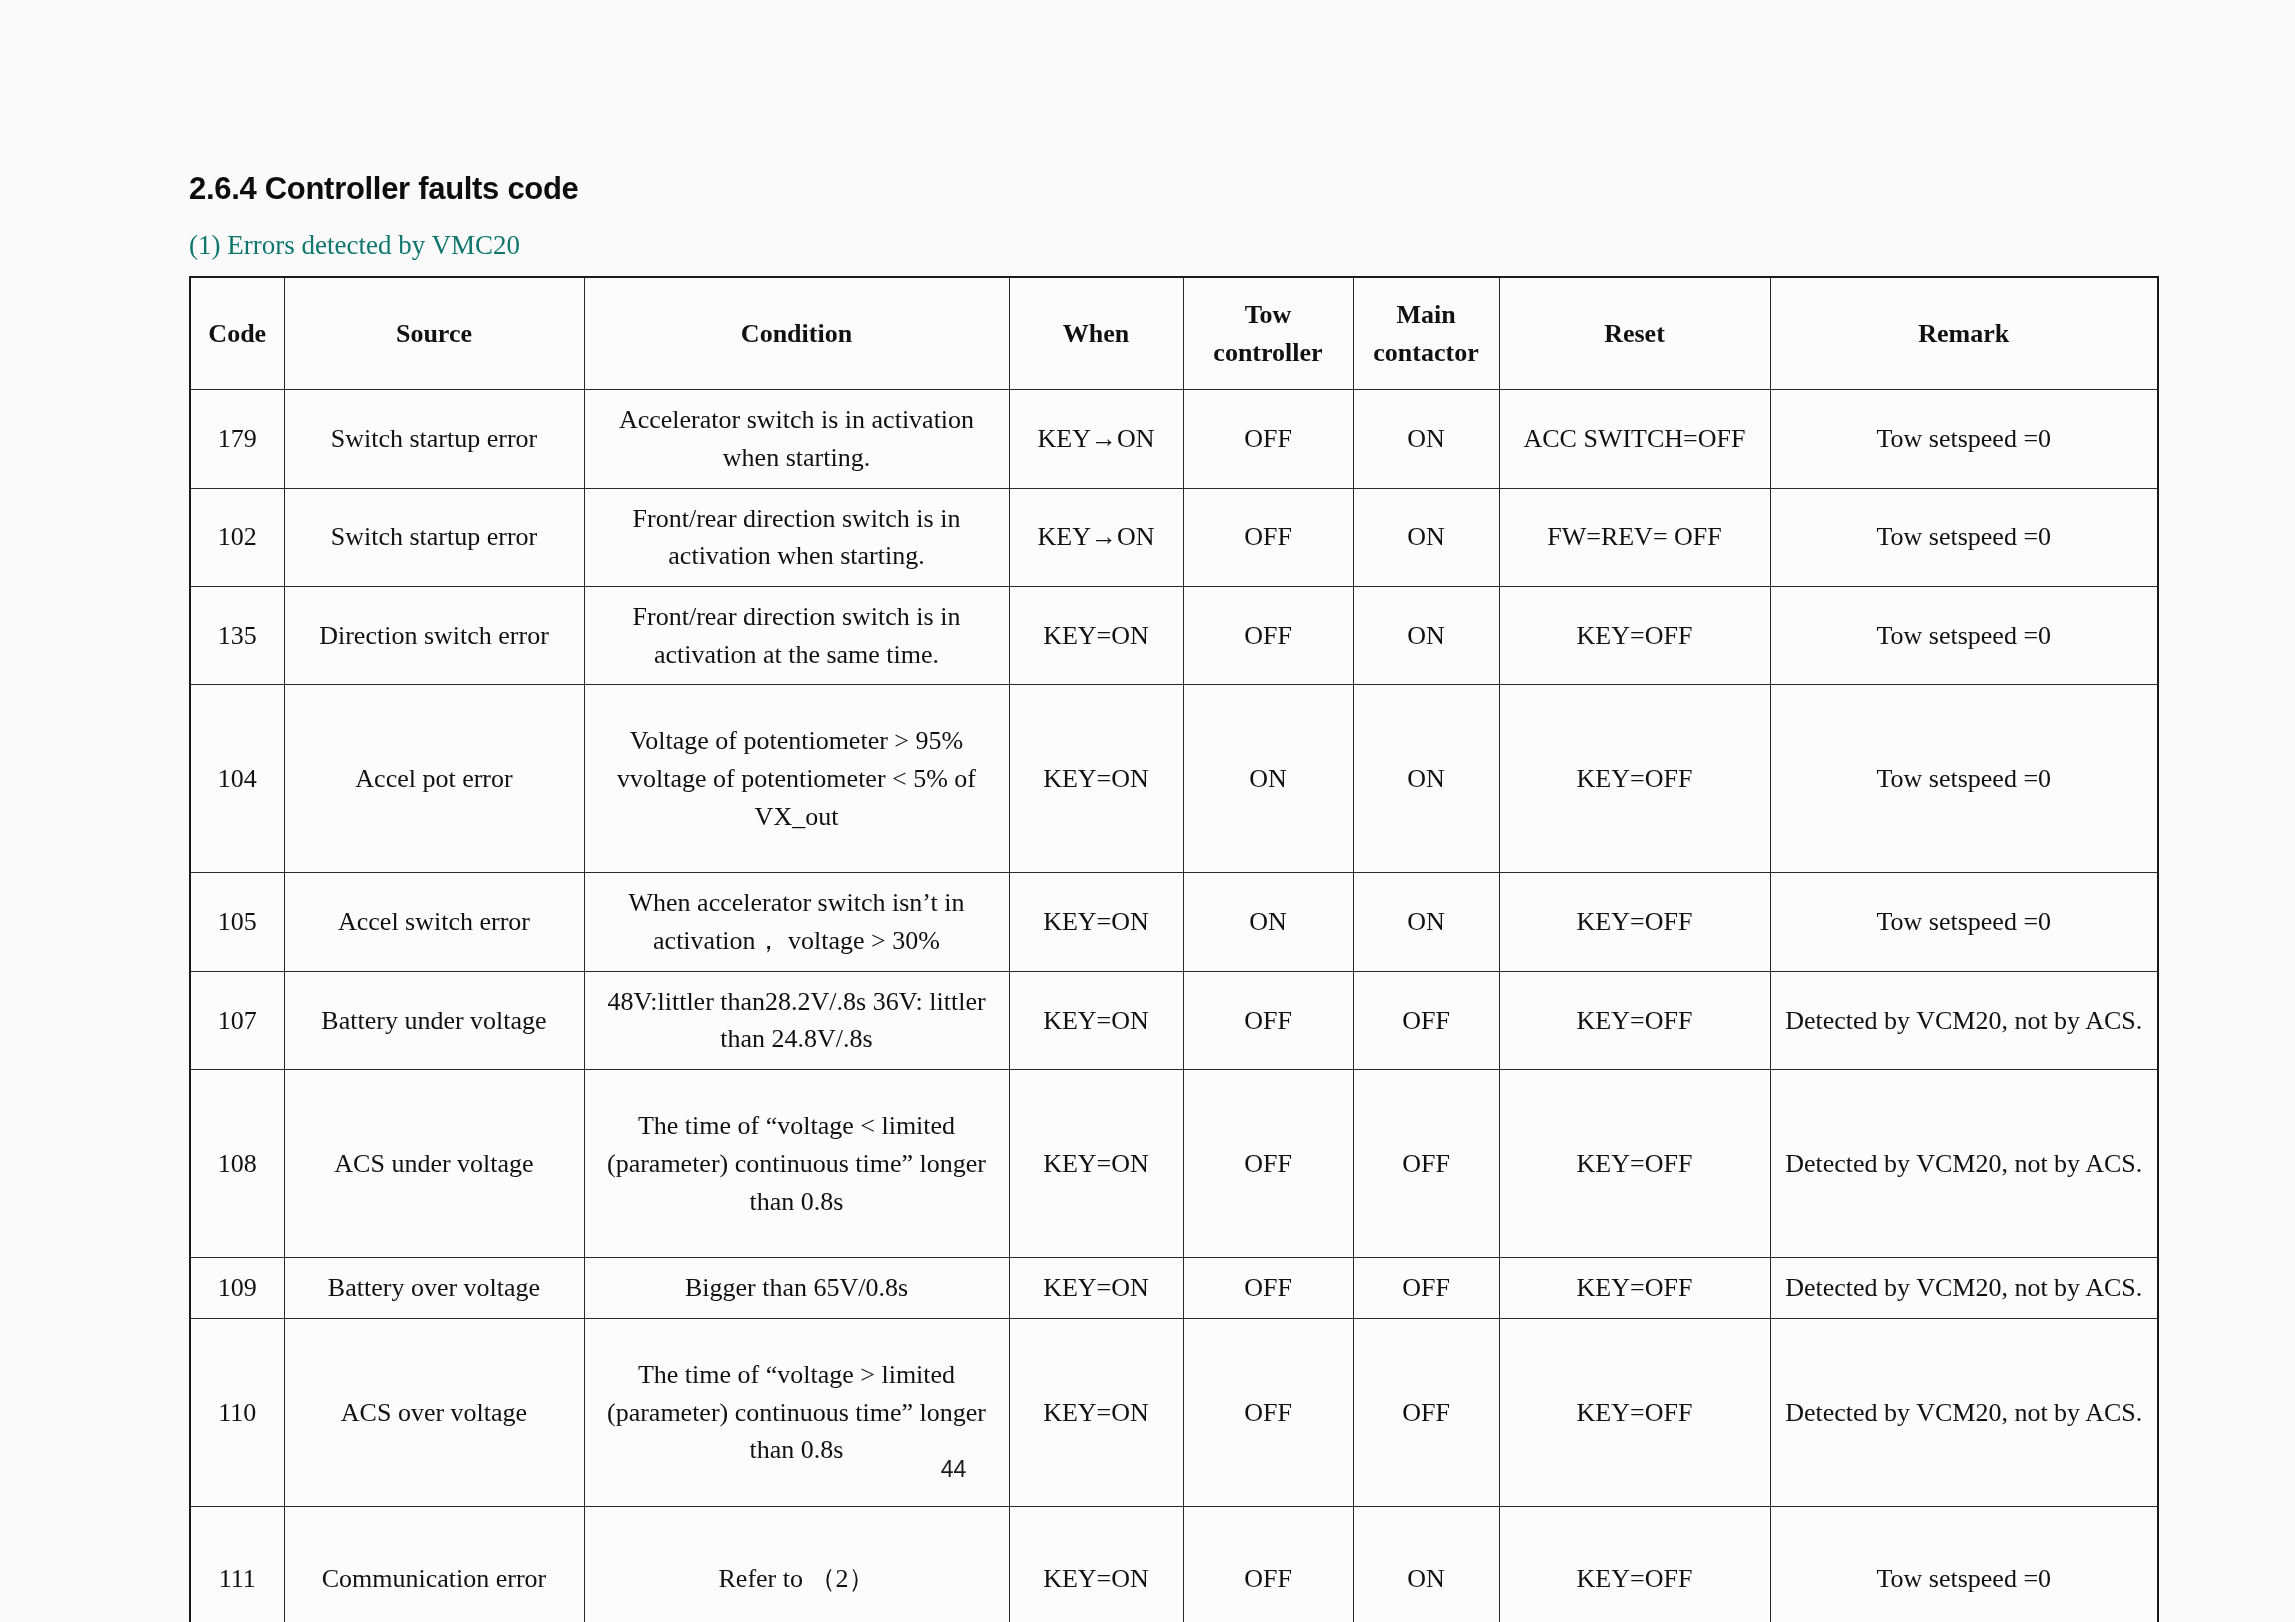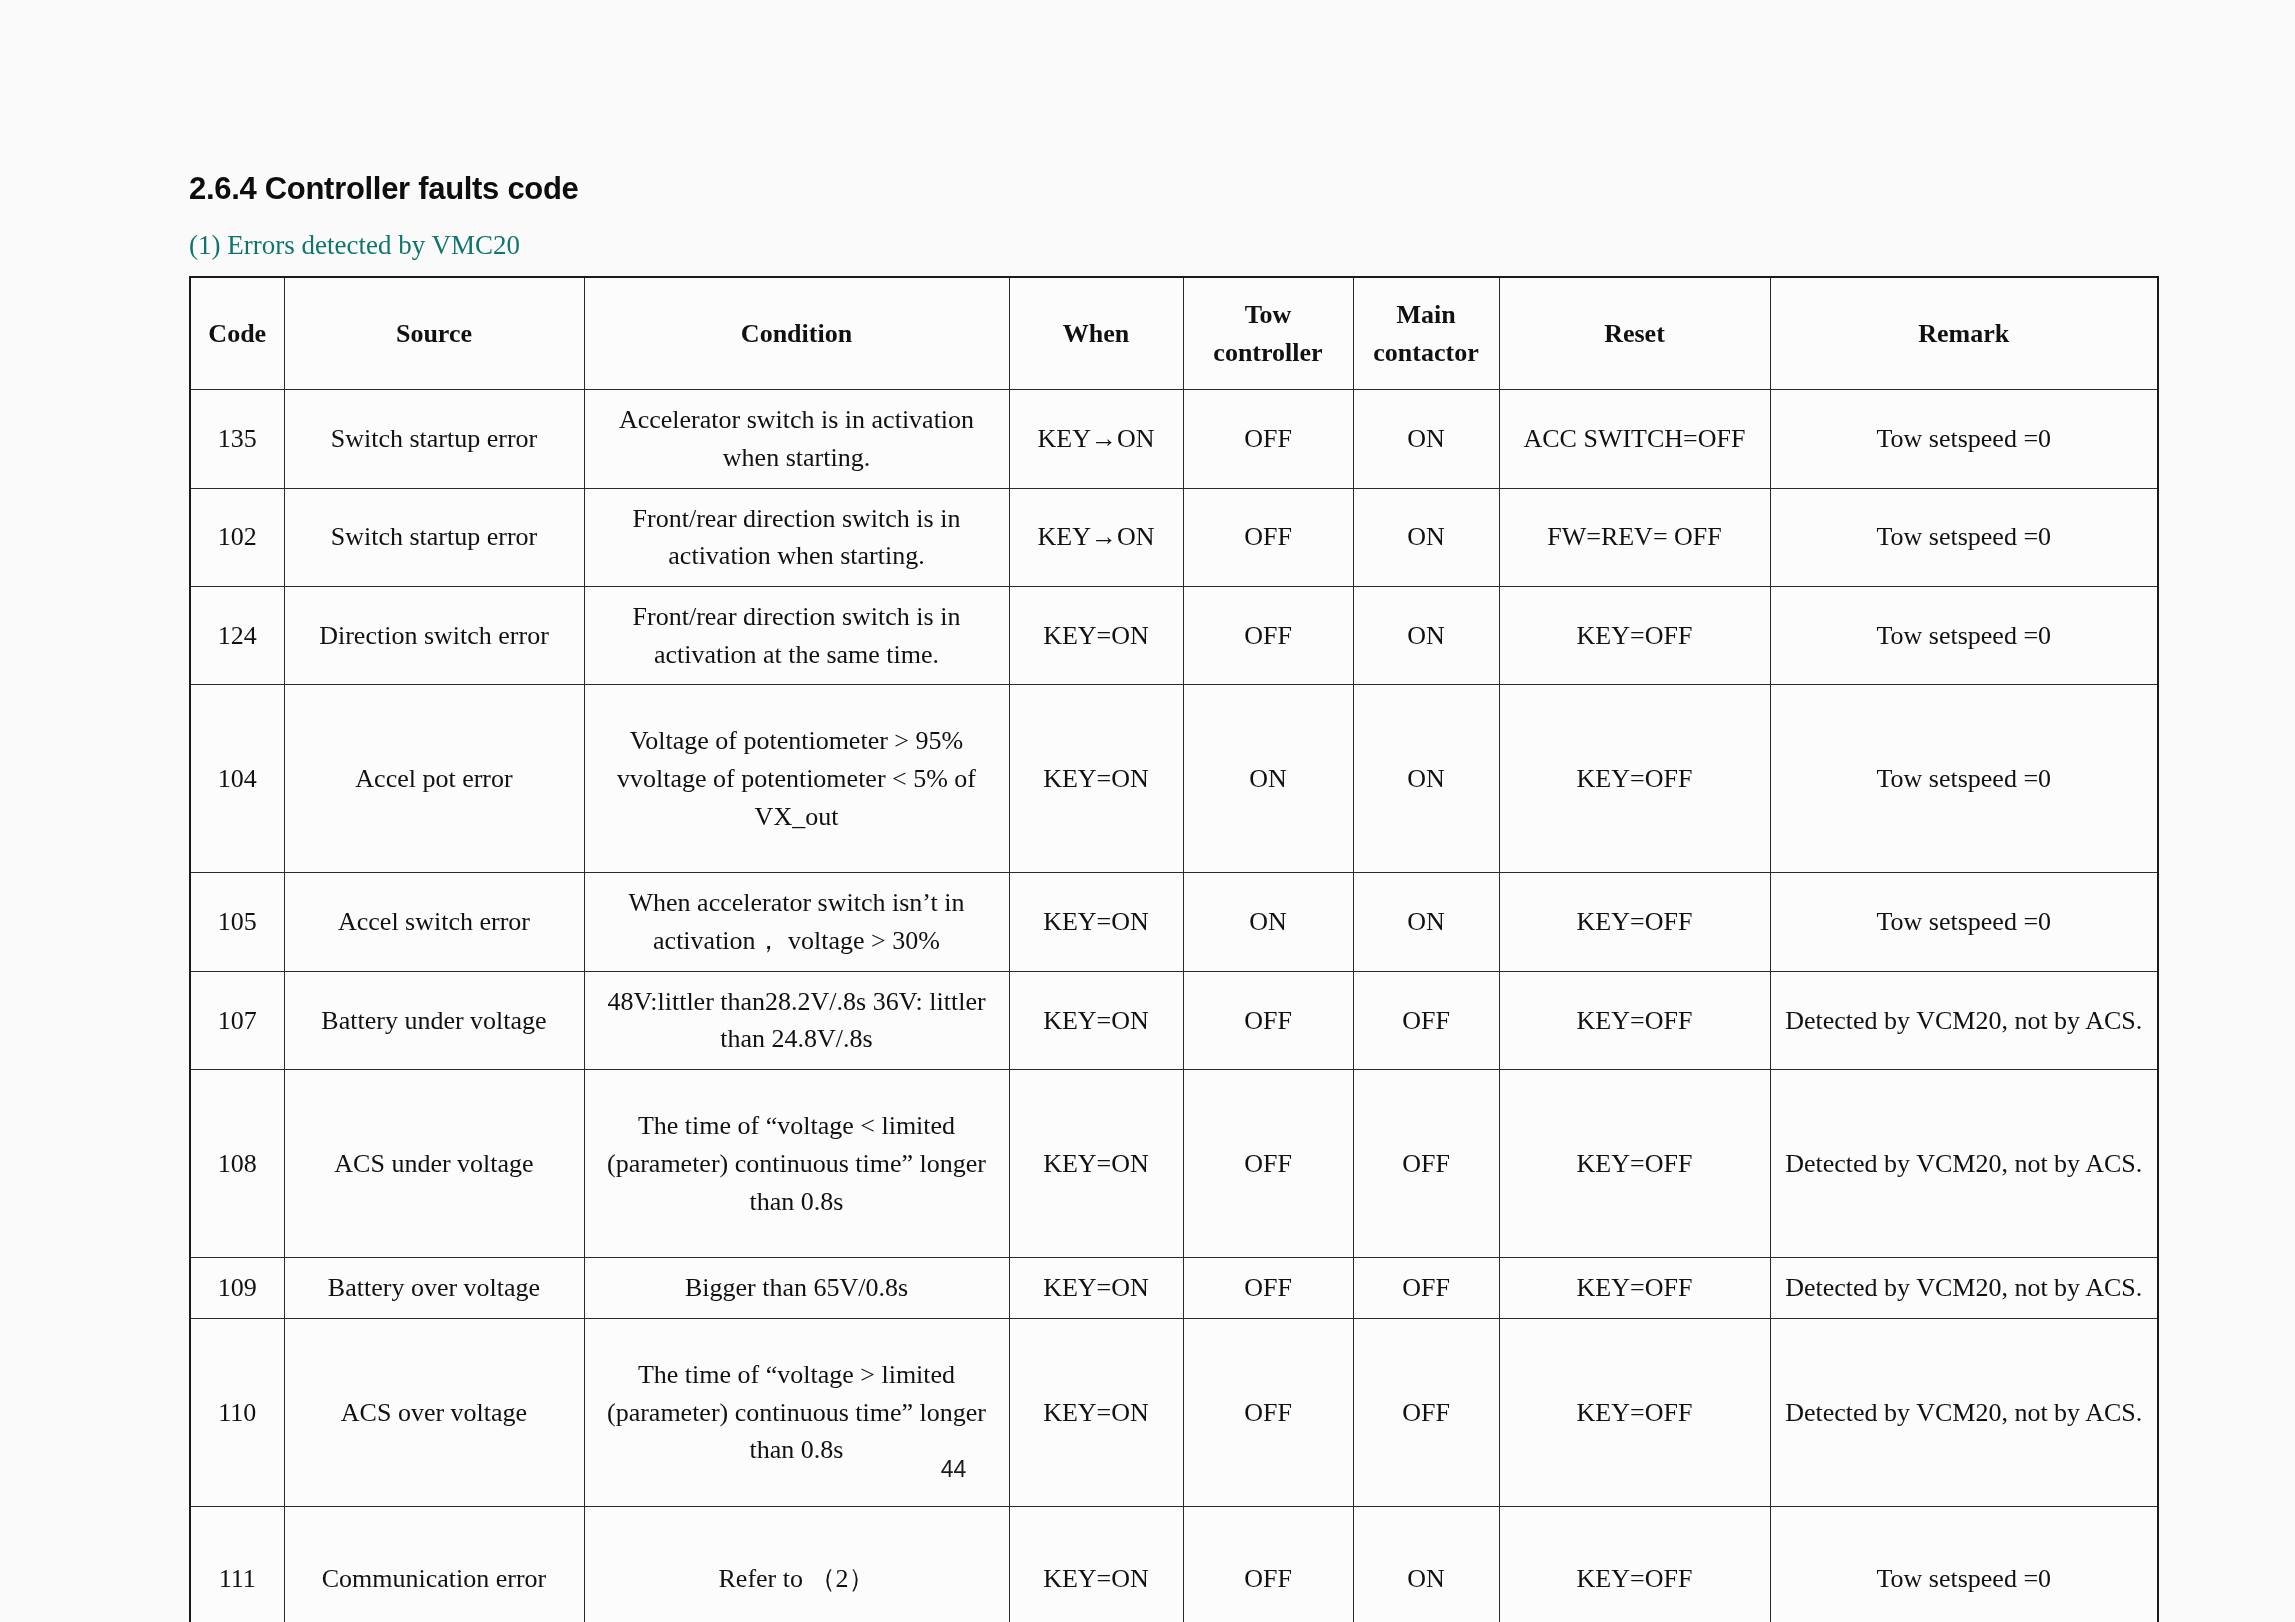--- a/index.html
+++ b/index.html
@@ -134,41 +134,41 @@
           <th>
             <span>Main</span><br>
             <span>contactor</span>
           </th>
           <th>Reset</th>
           <th>Remark</th>
         </tr>
       </thead>
       <tbody>
         <tr>
-          <td class="code">135</td>
+          <td class="code">179</td>
           <td>Switch startup error</td>
           <td class="cell-wrap">Accelerator switch is in activation when starting.</td>
           <td>KEY→ON</td>
           <td>OFF</td>
           <td>ON</td>
           <td>ACC SWITCH=OFF</td>
           <td>Tow setspeed =0</td>
         </tr>
         <tr>
           <td class="code">102</td>
           <td>Switch startup error</td>
           <td class="cell-wrap">Front/rear direction switch is in activation when starting.</td>
           <td>KEY→ON</td>
           <td>OFF</td>
           <td>ON</td>
           <td>FW=REV= OFF</td>
           <td>Tow setspeed =0</td>
         </tr>
         <tr>
-          <td class="code">124</td>
+          <td class="code">135</td>
           <td>Direction switch error</td>
           <td class="cell-wrap">Front/rear direction switch is in activation at the same time.</td>
           <td>KEY=ON</td>
           <td>OFF</td>
           <td>ON</td>
           <td>KEY=OFF</td>
           <td>Tow setspeed =0</td>
         </tr>
         <tr class="tall">
           <td class="code">104</td>

